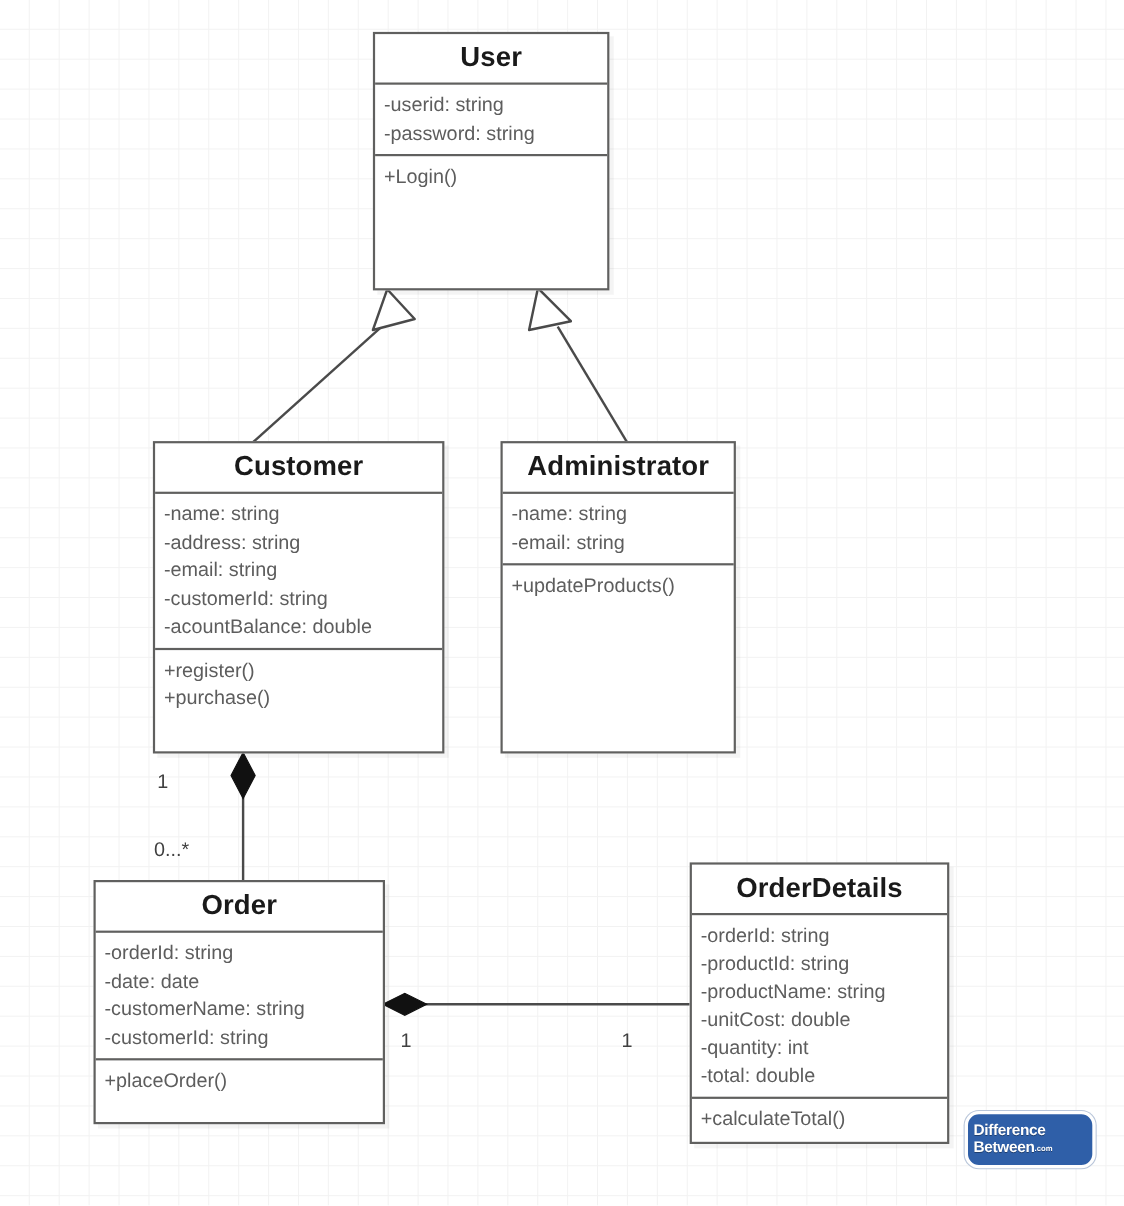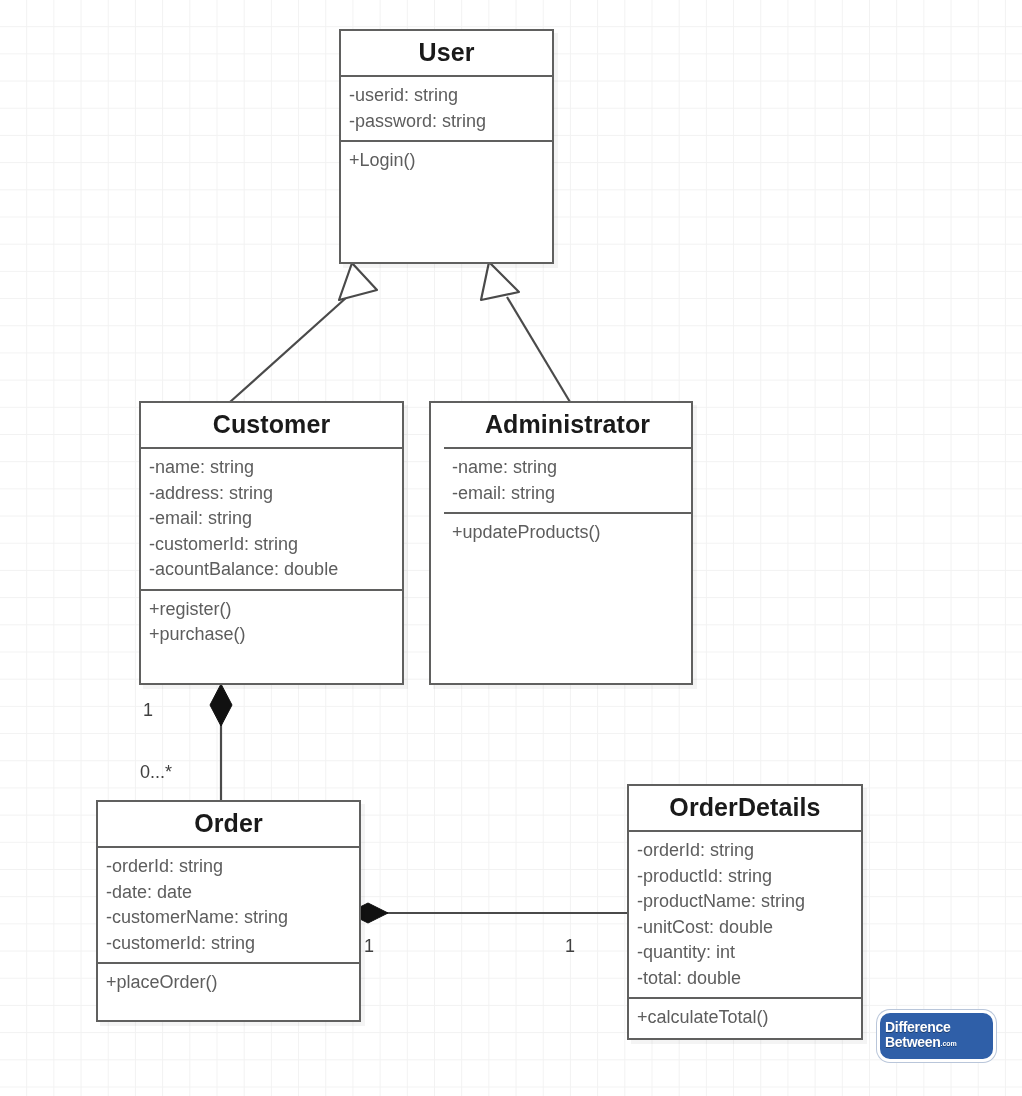--- a/index.html
+++ b/index.html
@@ -170,34 +170,34 @@
       <div class="uml-member">-customerId: string</div>
       <div class="uml-member">-acountBalance: double</div>
     </div>
     <div class="uml-sep"></div>
     <div class="uml-compartment grow">
       <div class="uml-member">+register()</div>
       <div class="uml-member">+purchase()</div>
     </div>
   </div>
 
-  <div class="uml-class" style="left:429px; top:401px; width:264px; height:284px;padding-left:13px;">
+  <div class="uml-class" style="left:455px; top:401px; width:214px; height:284px;">
     <div class="uml-title">Administrator</div>
     <div class="uml-sep"></div>
     <div class="uml-compartment">
       <div class="uml-member">-name: string</div>
       <div class="uml-member">-email: string</div>
     </div>
     <div class="uml-sep"></div>
     <div class="uml-compartment grow">
       <div class="uml-member">+updateProducts()</div>
     </div>
   </div>
 
-  <div class="uml-class" style="left:96px; top:800px; width:265px; height:222px;">
+  <div class="uml-class" style="left:85px; top:800px; width:265px; height:222px;">
     <div class="uml-title">Order</div>
     <div class="uml-sep"></div>
     <div class="uml-compartment">
       <div class="uml-member">-orderId: string</div>
       <div class="uml-member">-date: date</div>
       <div class="uml-member">-customerName: string</div>
       <div class="uml-member">-customerId: string</div>
     </div>
     <div class="uml-sep"></div>
     <div class="uml-compartment grow">

